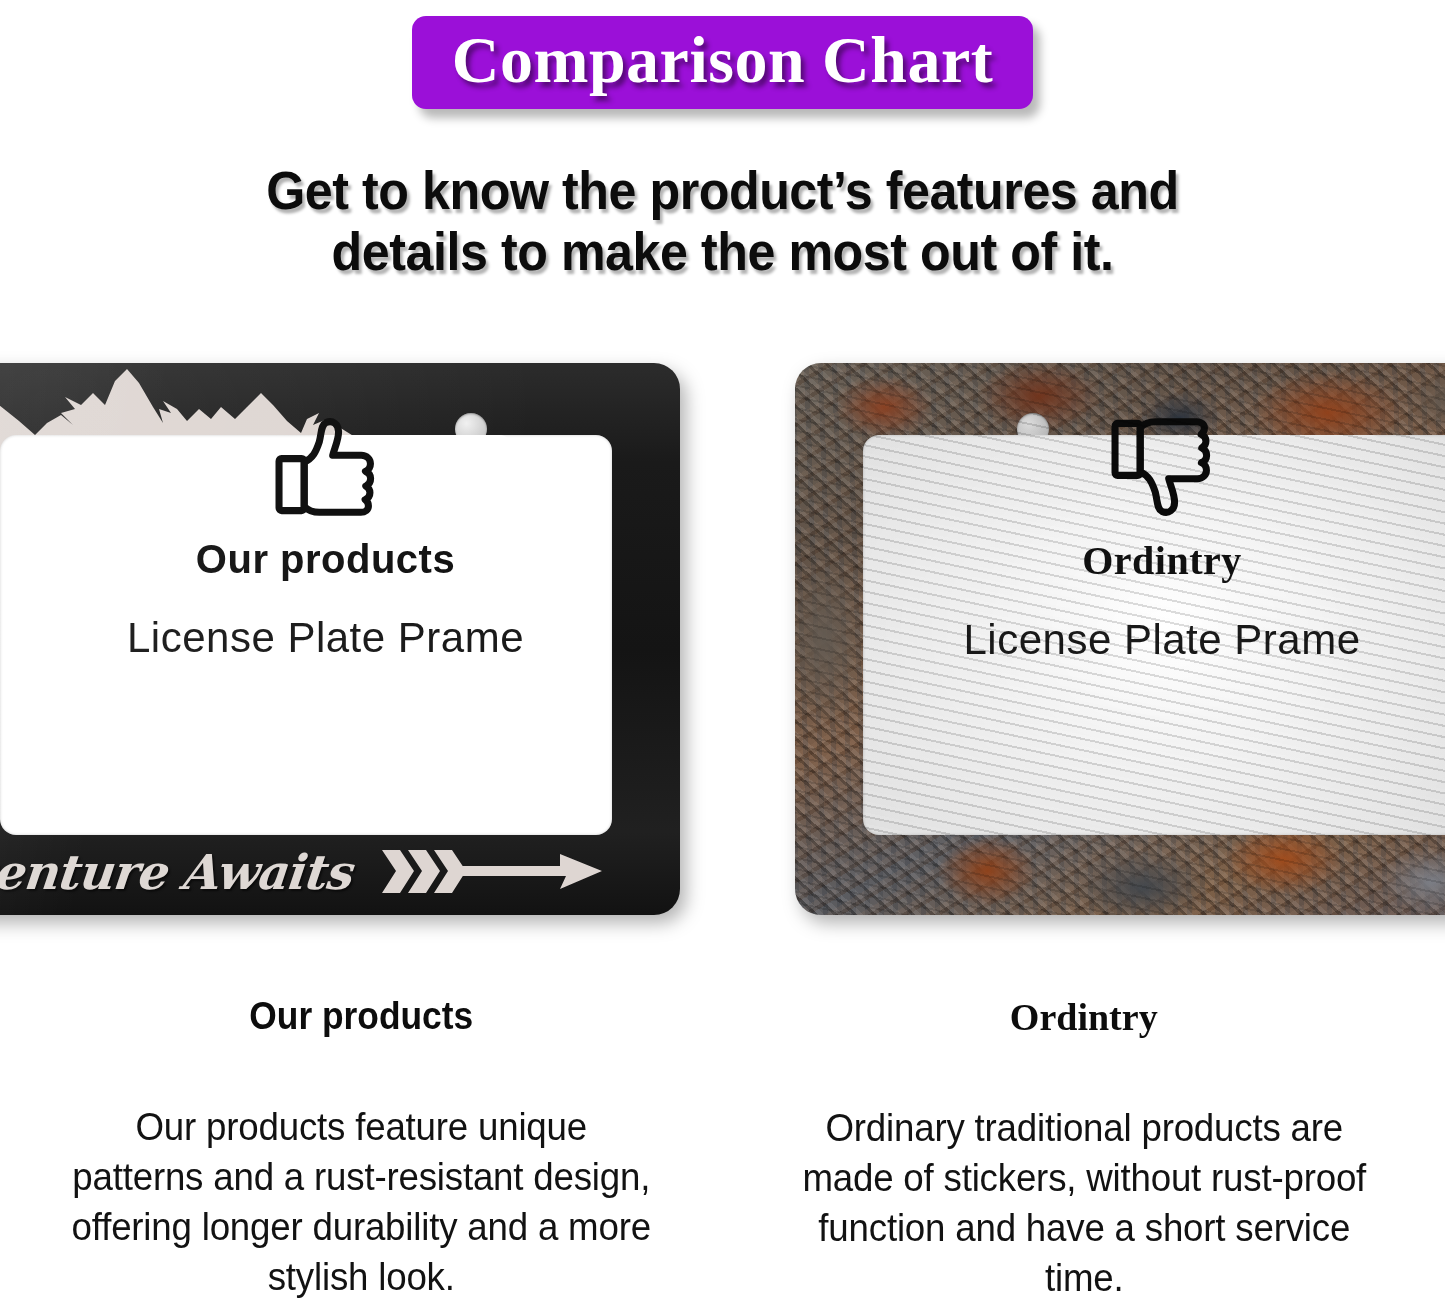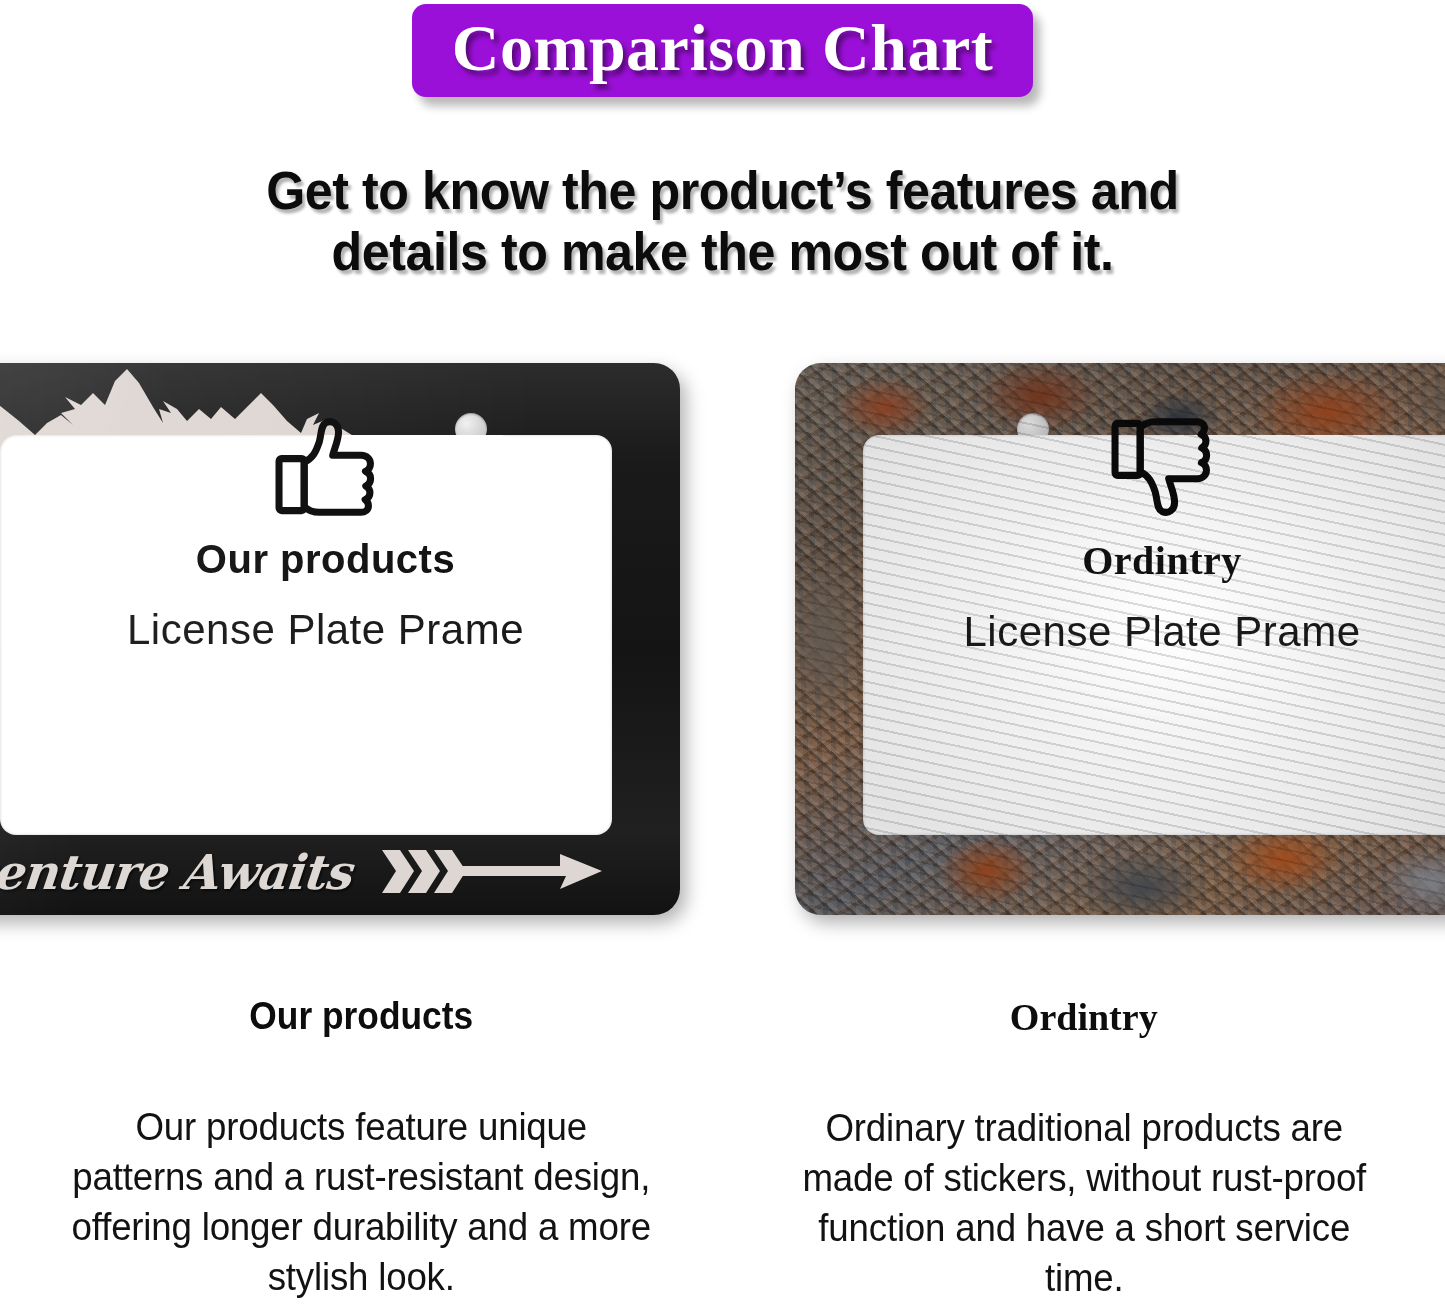--- a/index.html
+++ b/index.html
@@ -8,21 +8,21 @@
     width:1445px; height:1314px;
     background:#ffffff;
     font-family:"Liberation Sans", sans-serif;
     overflow:hidden;
   }
 
   #page { position:relative; width:1445px; height:1314px; background:#fff; }
 
   
   .banner-wrap {
-    position:absolute; left:0; top:4px; width:1445px;
+    position:absolute; left:0; top:16px; width:1445px;
     display:flex; justify-content:center;
   }
   .banner {
     background:#9b10d8;
     border-radius:14px;
     padding:8px 40px 14px 40px;
     box-shadow:7px 9px 10px rgba(0,0,0,0.28);
   }
   .banner-text {
     font-family:"Liberation Serif", serif;
@@ -185,21 +185,21 @@
     font-size:40px;
     color:#111;
   }
   .plate-heading.sans {
     font-family:"Liberation Sans", sans-serif; font-weight:bold; letter-spacing:0.5px;
   }
   .plate-heading.serif {
     font-family:"Liberation Serif", serif; font-weight:bold; letter-spacing:0.5px;
   }
   .plate-sub {
-    margin-top:24px;
+    margin-top:32px;
     font-family:"Liberation Sans", sans-serif;
     font-weight:300;
     font-size:42px;
     color:#1a1a1a;
     letter-spacing:0.5px;
   }
 
   
   .bottom { position:absolute; left:0; top:995px; width:1445px; height:319px; display:flex; }
   .col { width:722.5px; text-align:center; }

